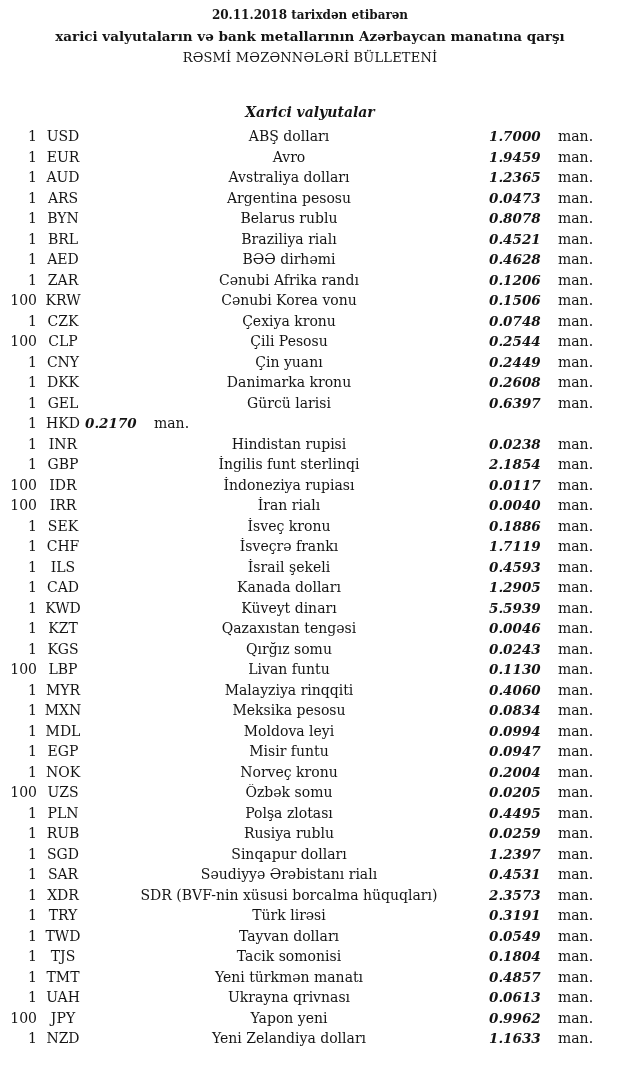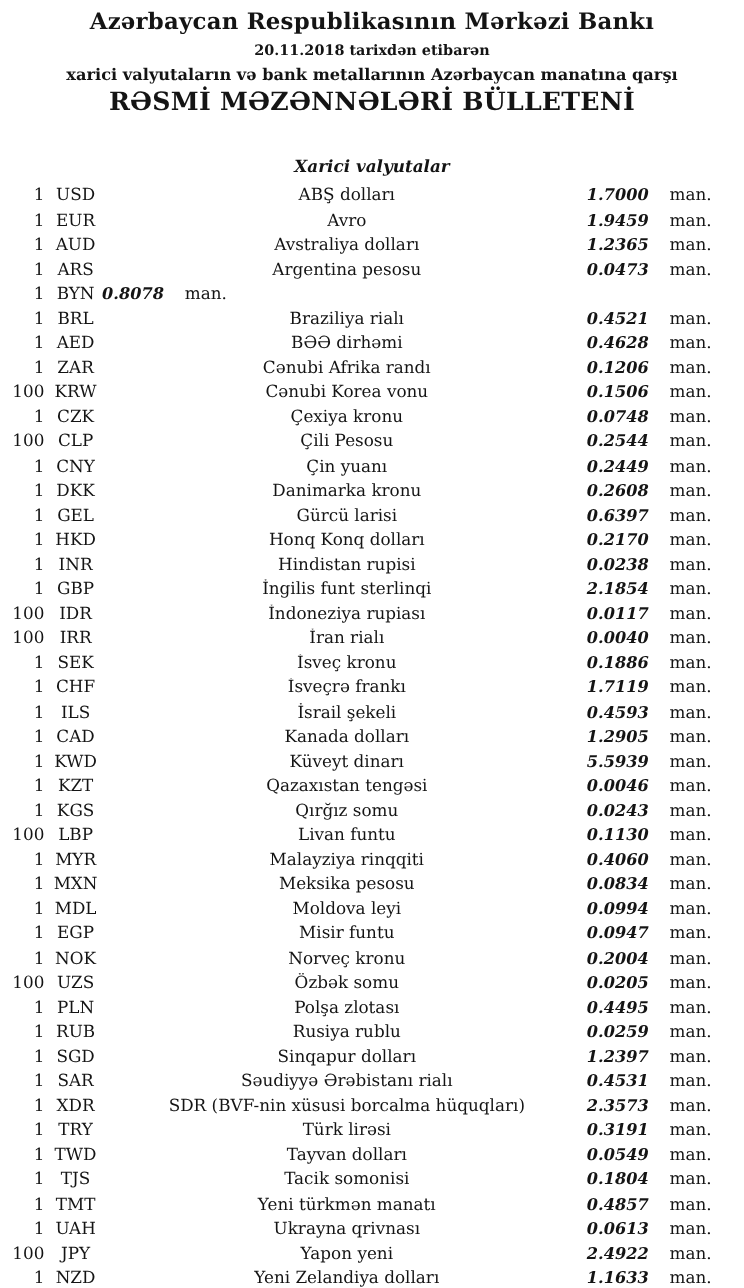--- a/index.html
+++ b/index.html
@@ -30,22 +30,22 @@
     font-size: 12px;
     font-weight: bold;
     line-height: 21px;
   }
   .subtitle {
     font-size: 13.5px;
     font-weight: bold;
     line-height: 21px;
   }
   .bulletin-line {
-    font-size: 21px;
-    font-weight: bold;
+    font-size: 13px;
+    font-weight: normal;
     line-height: 21px;
     letter-spacing: 0.2px;
   }
   .section-title {
     text-align: center;
     font-size: 14px;
     font-weight: bold;
     margin-top: 36px;
     line-height: 17px;
     font-style: italic;
@@ -91,21 +91,20 @@
     width: 42px;
     margin-left: 5px;
     text-align: left;
   }
 </style>
 </head>
 <body>
 
 <div class="page">
   <header class="header">
-    <div class="title">Azərbaycan Respublikasının Mərkəzi Bankı</div>
     <div class="date-line">20.11.2018 tarixdən etibarən</div>
     <div class="subtitle">xarici valyutaların və bank metallarının Azərbaycan manatına qarşı</div>
     <div class="bulletin-line">RƏSMİ MƏZƏNNƏLƏRİ BÜLLETENİ</div>
   </header>
 
   <div class="section-title">Xarici valyutalar</div>
 
   <div class="rates" id="rates">
   <div class="row">
     <span class="qty">1</span>
@@ -135,20 +134,21 @@
     <span class="qty">1</span>
     <span class="code">ARS</span>
     <span class="name">Argentina pesosu</span>
     <span class="value">0.0473</span>
     <span class="unit">man.</span>
   </div>
 
   <div class="row">
     <span class="qty">1</span>
     <span class="code">BYN</span>
+    <span class="name">Belarus rublu</span>
     <span class="value">0.8078</span>
     <span class="unit">man.</span>
   </div>
 
   <div class="row">
     <span class="qty">1</span>
     <span class="code">BRL</span>
     <span class="name">Braziliya rialı</span>
     <span class="value">0.4521</span>
     <span class="unit">man.</span>
@@ -214,21 +214,20 @@
     <span class="qty">1</span>
     <span class="code">GEL</span>
     <span class="name">Gürcü larisi</span>
     <span class="value">0.6397</span>
     <span class="unit">man.</span>
   </div>
 
   <div class="row">
     <span class="qty">1</span>
     <span class="code">HKD</span>
-    <span class="name">Honq Konq dolları</span>
     <span class="value">0.2170</span>
     <span class="unit">man.</span>
   </div>
 
   <div class="row">
     <span class="qty">1</span>
     <span class="code">INR</span>
     <span class="name">Hindistan rupisi</span>
     <span class="value">0.0238</span>
     <span class="unit">man.</span>
@@ -447,21 +446,21 @@
     <span class="code">UAH</span>
     <span class="name">Ukrayna qrivnası</span>
     <span class="value">0.0613</span>
     <span class="unit">man.</span>
   </div>
 
   <div class="row">
     <span class="qty">100</span>
     <span class="code">JPY</span>
     <span class="name">Yapon yeni</span>
-    <span class="value">2.4922</span>
+    <span class="value">0.9962</span>
     <span class="unit">man.</span>
   </div>
 
   <div class="row">
     <span class="qty">1</span>
     <span class="code">NZD</span>
     <span class="name">Yeni Zelandiya dolları</span>
     <span class="value">1.1633</span>
     <span class="unit">man.</span>
   </div>

